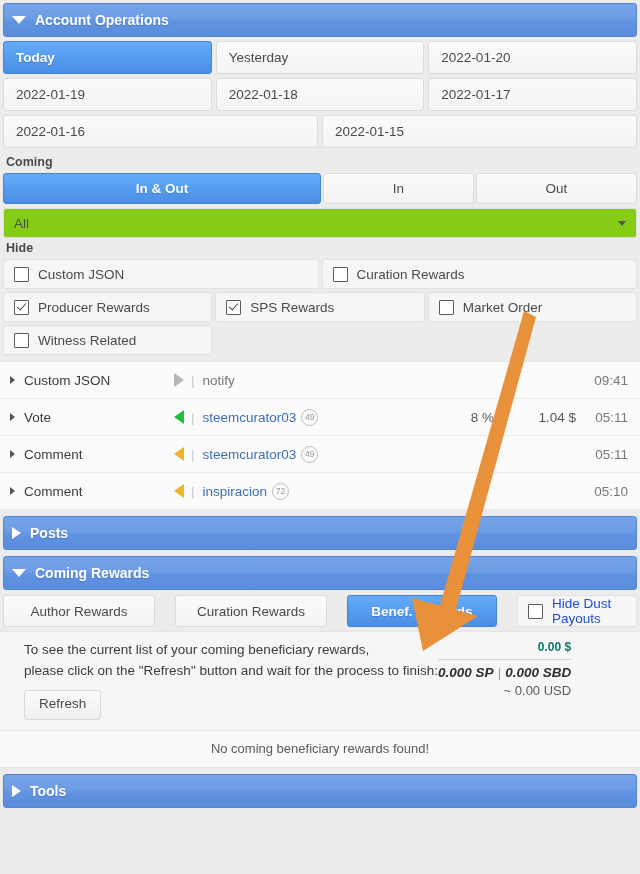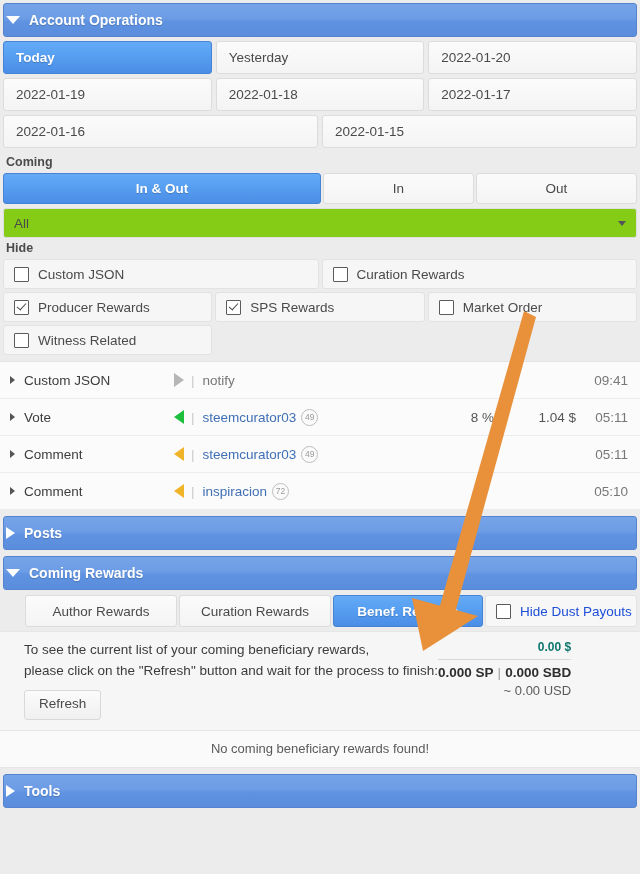--- a/index.html
+++ b/index.html
@@ -29,21 +29,21 @@
     height: 34px;
     margin: 3px 3px 0 3px;
     background: linear-gradient(to bottom, #76a4e8 0%, #6c9ce5 45%, #5f92e0 55%, #5a8ddc 100%);
     border: 1px solid #5683cf;
     border-radius: 3px;
     display: flex;
     align-items: center;
     color: #ffffff;
     font-weight: bold;
     font-size: 14px;
-    padding-left: 2px;
+    padding-left: 8px;
     box-sizing: border-box;
     text-shadow: 0 1px 1px rgba(0,0,0,.18);
   }
   .section-head .tri {
     width: 0; height: 0;
     margin-right: 9px;
     flex: none;
   }
   .tri-down {
     border-left: 7px solid transparent;
@@ -234,23 +234,22 @@
     vertical-align: 2px;
   }
   .op-spacer { flex: 1 1 auto; }
   .op-pct  { width: 64px; text-align: right; color: #555; flex: none; }
   .op-amt  { width: 82px; text-align: right; color: #555; flex: none; }
   .op-time { width: 52px; text-align: right; color: #777; flex: none; }
 
   
   .cr-tabs {
     display: flex;
-    gap: 2px;
+    gap: 20px;
     padding: 5px 3px 4px 3px;
-    margin-left: 22px;
   }
   .cr-tabs .btn {
     height: 32px;
     justify-content: center;
     padding-left: 0;
   }
   .tab-author { flex: 0 0 152px; }
   .tab-curation { flex: 0 0 152px; }
   .tab-benef { flex: 0 0 150px; }
   .tab-dust {
@@ -283,20 +282,21 @@
     padding-bottom: 5px;
   }
   .cr-hr {
     border-top: 1px solid #d8d8d8;
     margin: 0 0 5px 0;
   }
   .cr-line2 {
     font-size: 13.5px;
     font-weight: bold;
     color: #2e2e2e;
+    font-style: italic;
   }
   .cr-line2 .pipe { font-weight: normal; color: #9d9d9d; padding: 0 4px; }
   .cr-usd { font-size: 13px; color: #5a5a5a; padding-top: 3px; }
 
   .refresh-btn {
     display: inline-flex;
     align-items: center;
     justify-content: center;
     height: 28px;
     padding: 0 14px;

